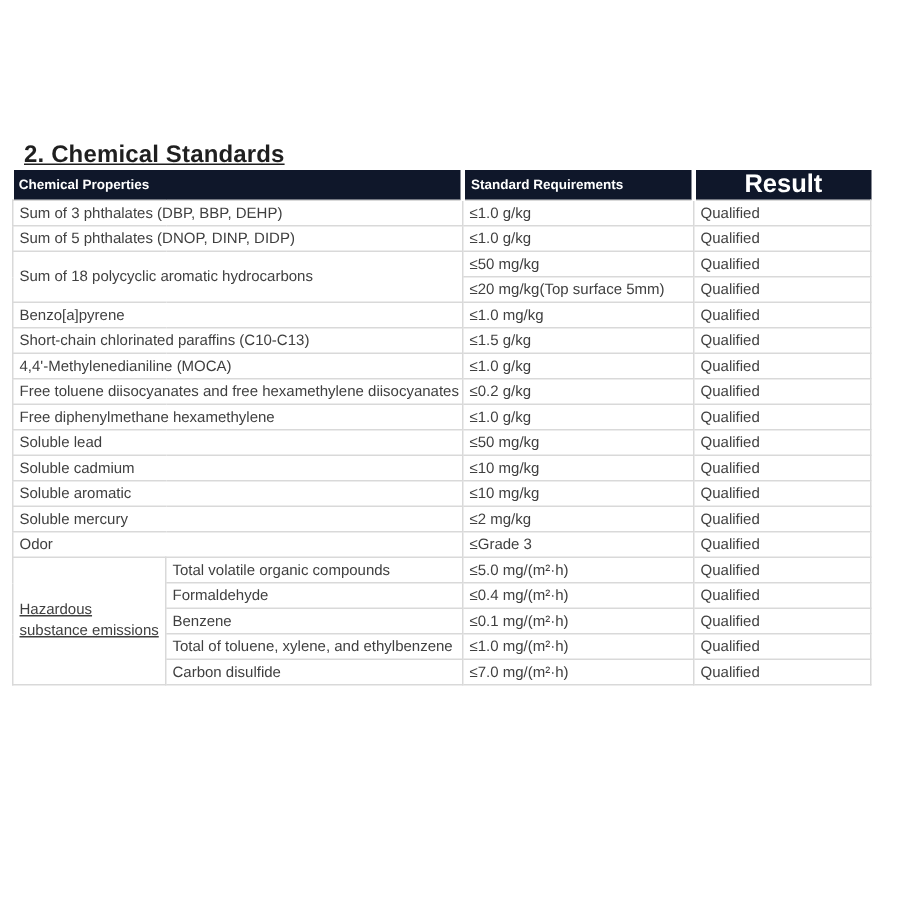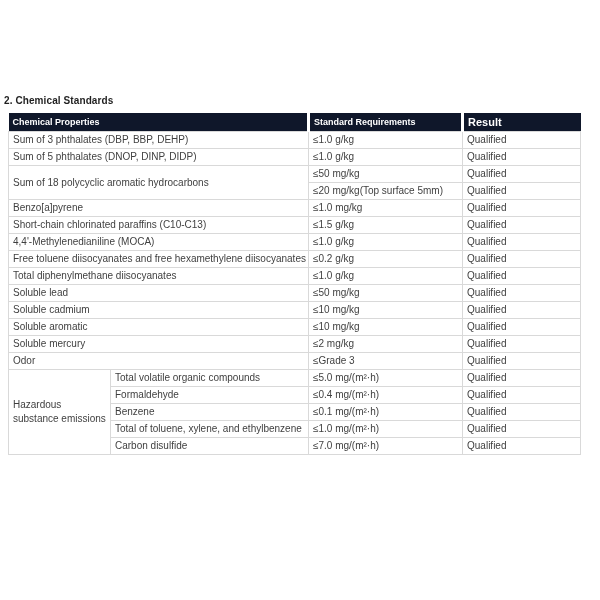--- a/index.html
+++ b/index.html
@@ -10,26 +10,27 @@
     font-family: "Liberation Sans", sans-serif;
   }
   .page {
     position: relative;
     width: 600px; height: 600px;
     background: #ffffff;
     overflow: hidden;
   }
   .section-title {
     position: absolute;
-    left: 4px; top: 95px;
+    left: 16px; top: 95px;
     margin: 0;
-    font-size: 10px;
+    font-size: 16px;
     font-weight: 700;
     color: #1f1f1f;
     letter-spacing: 0.1px;
+    text-decoration: underline;
   }
   table.std-table {
     position: absolute;
     left: 8px; top: 113px;
     width: 572px;
     border-collapse: collapse;
     table-layout: fixed;
   }
   .std-table th {
     background: #0f172a;
@@ -39,36 +40,37 @@
     font-weight: 700;
     padding: 0 4px;
     height: 18px;
     border: none;
     border-right: 3px solid #ffffff;
     vertical-align: middle;
     white-space: nowrap;
     overflow: hidden;
   }
   .std-table th.th-last { border-right: none; }
-  .std-table th.th-result { font-size: 11px; }
+  .std-table th.th-result { font-size: 17px; text-align: center; }
   .std-table td {
     border: 1px solid #D9D9D9;
     background: #ffffff;
     color: #3f3f3f;
     font-size: 10px;
     line-height: 11px;
     padding: 0 4px;
     height: 17px;
     vertical-align: middle;
     white-space: nowrap;
     overflow: hidden;
   }
   .std-table td.group-cell {
     white-space: normal;
     line-height: 14px;
+    text-decoration: underline;
   }
 </style>
 </head>
 <body>
 
 <div class="page">
 
   <h2 class="section-title">2. Chemical Standards</h2>
 
   <table class="std-table">
@@ -119,21 +121,21 @@
         <td colspan="2">4,4'-Methylenedianiline (MOCA)</td>
         <td>≤1.0 g/kg</td>
         <td>Qualified</td>
       </tr>
       <tr>
         <td colspan="2">Free toluene diisocyanates and free hexamethylene diisocyanates</td>
         <td>≤0.2 g/kg</td>
         <td>Qualified</td>
       </tr>
       <tr>
-        <td colspan="2">Total diphenylmethane diisocyanates</td>
+        <td colspan="2">Free diphenylmethane hexamethylene</td>
         <td>≤1.0 g/kg</td>
         <td>Qualified</td>
       </tr>
       <tr>
         <td colspan="2">Soluble lead</td>
         <td>≤50 mg/kg</td>
         <td>Qualified</td>
       </tr>
       <tr>
         <td colspan="2">Soluble cadmium</td>

